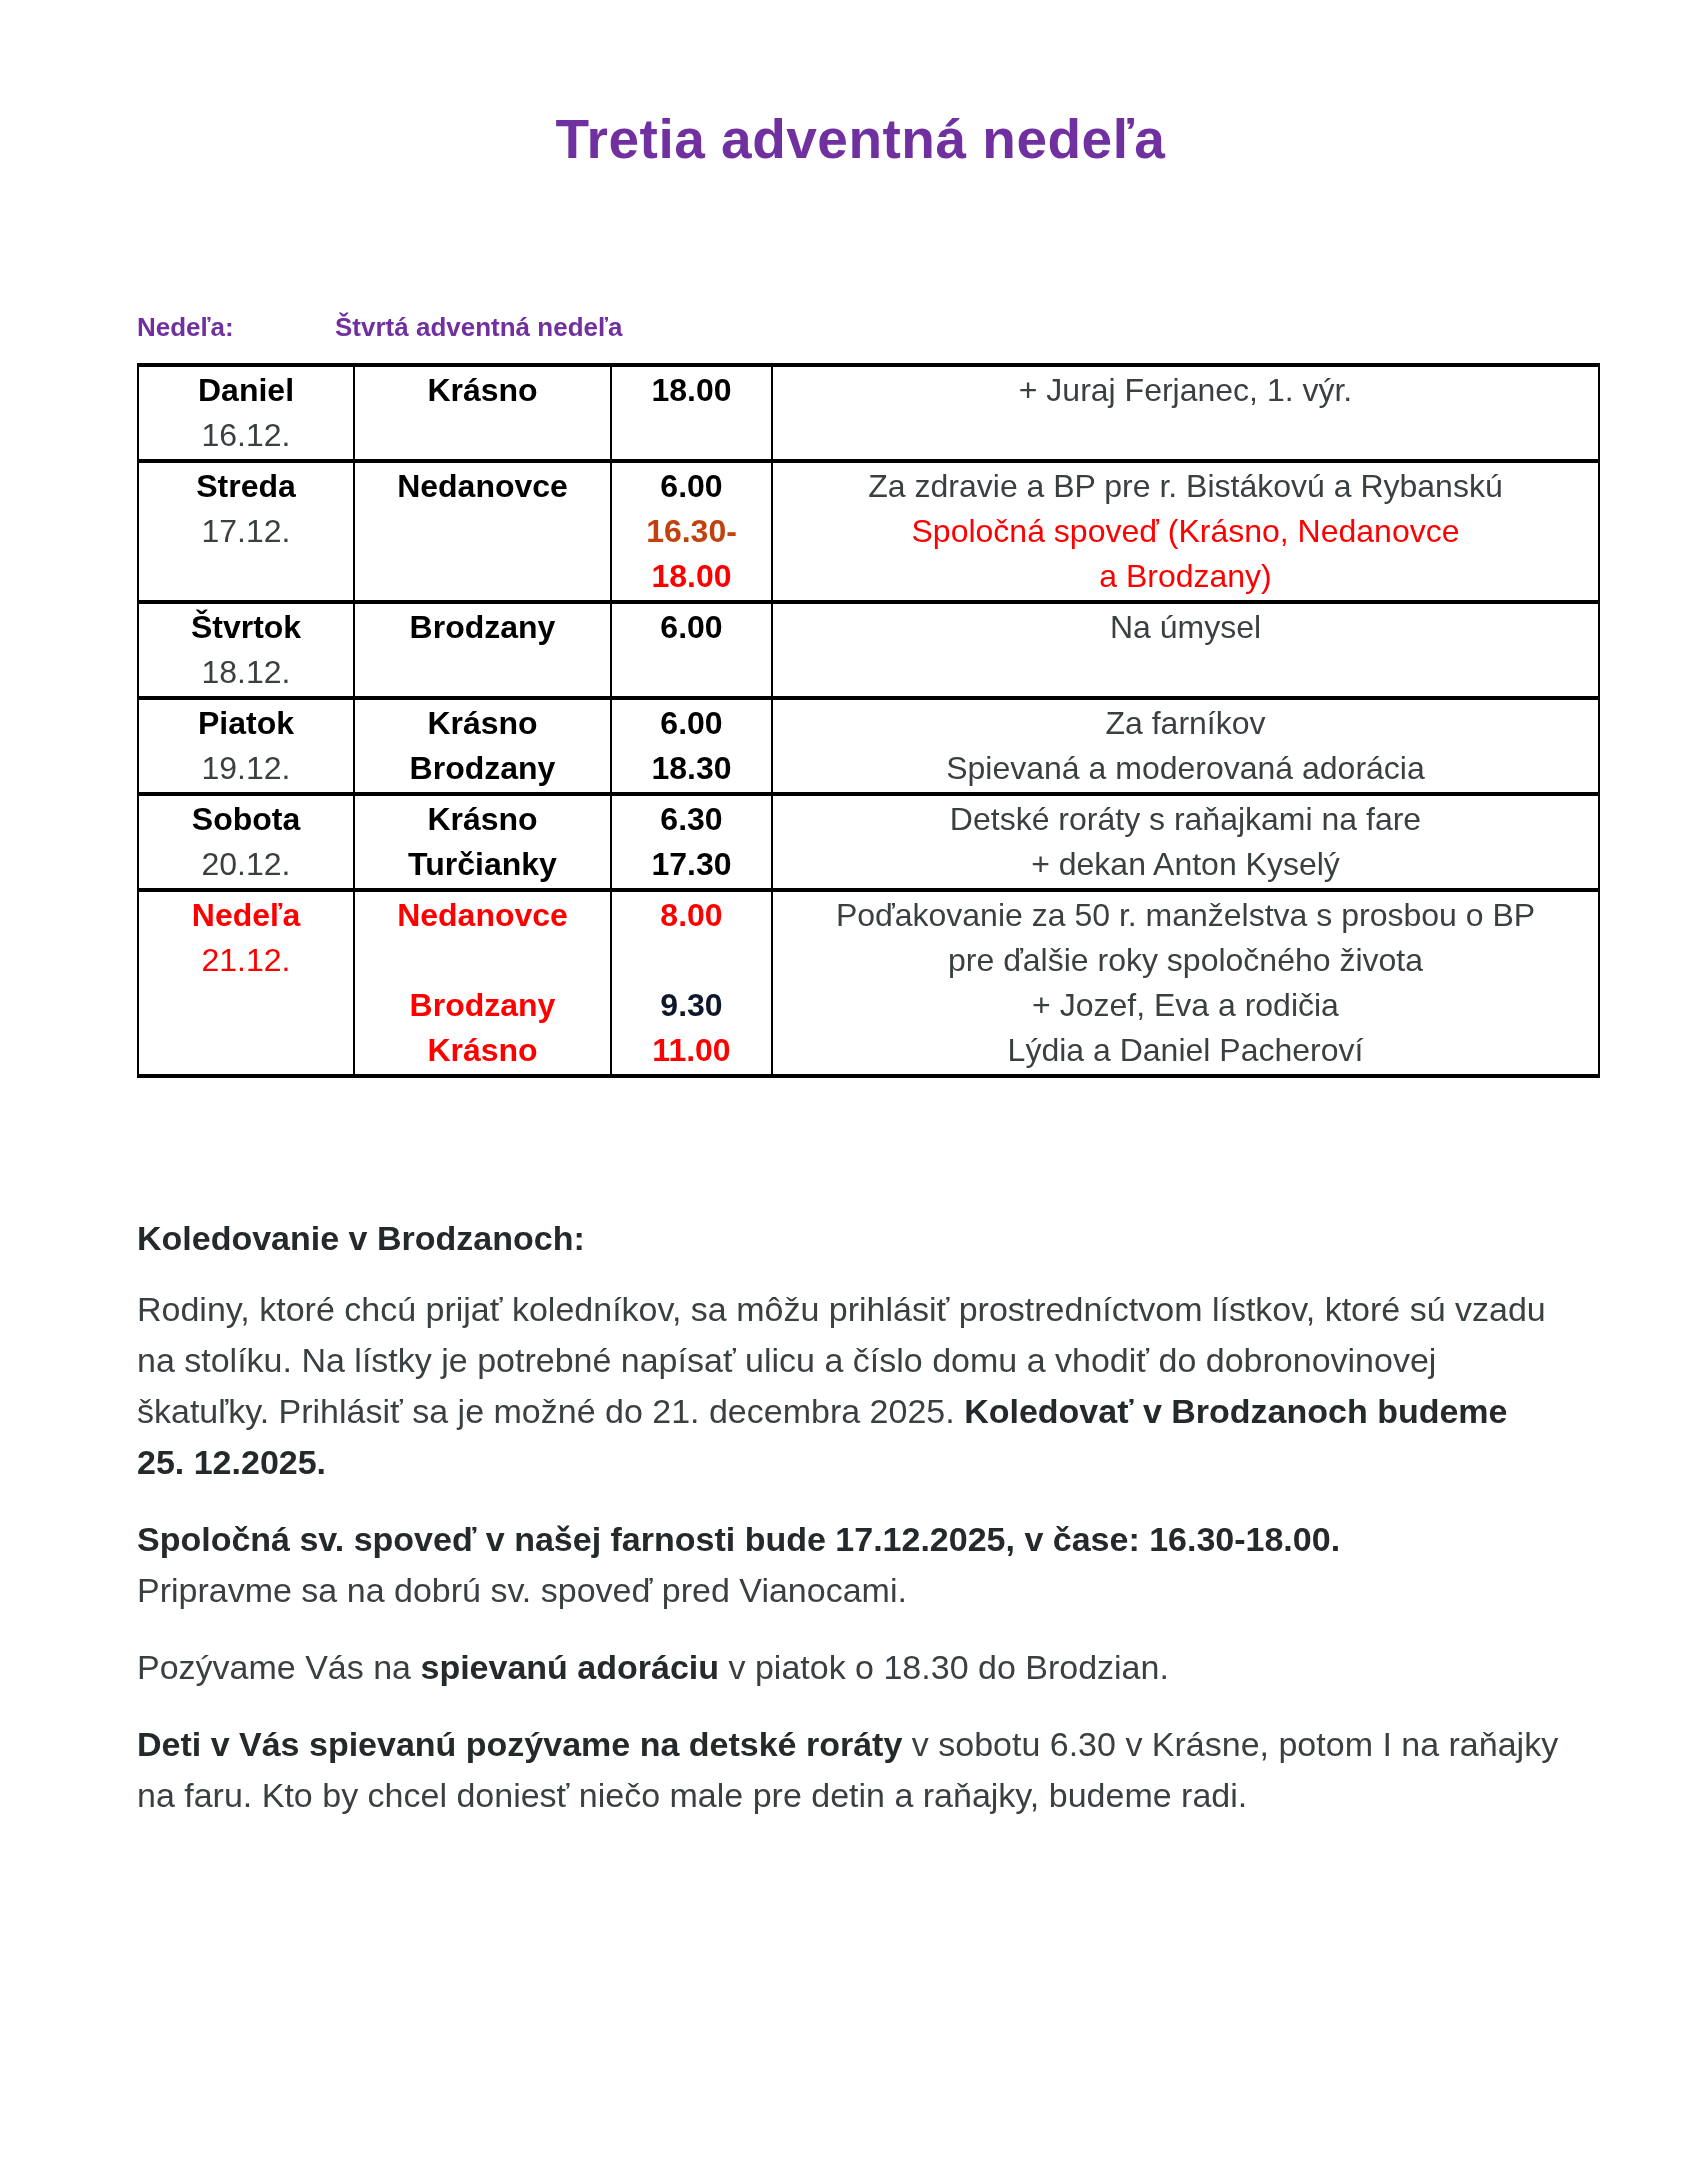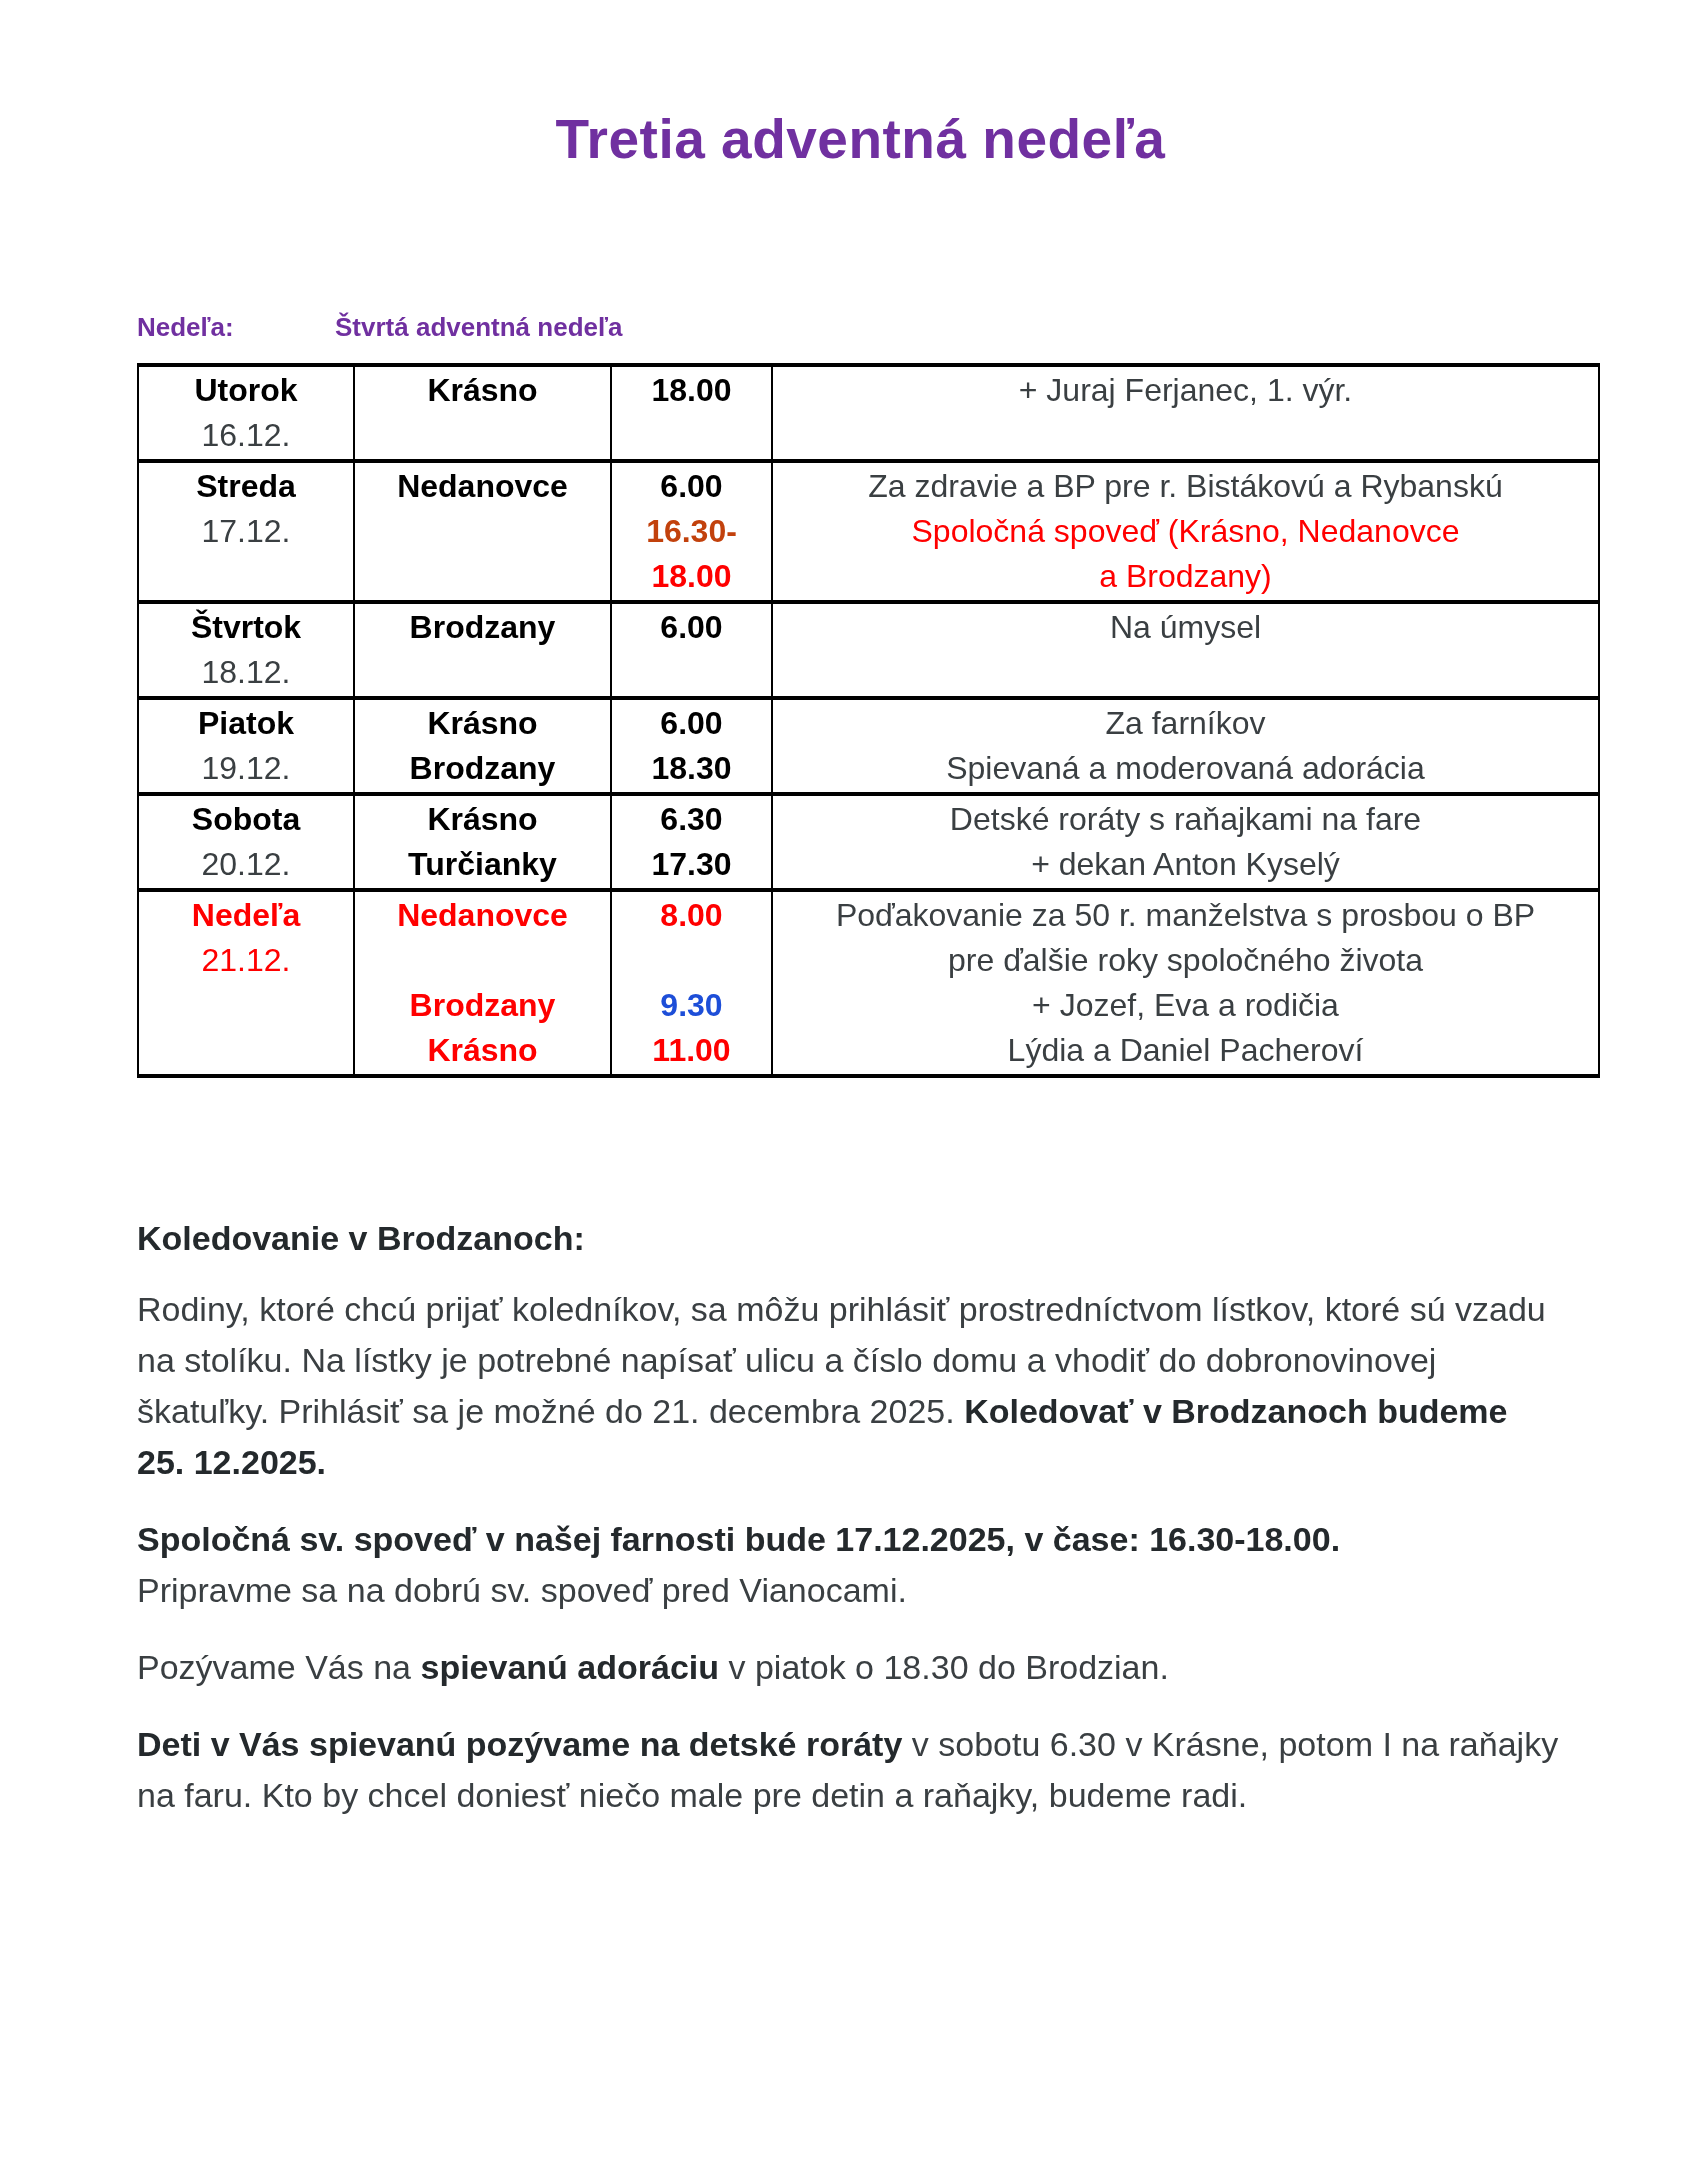--- a/index.html
+++ b/index.html
@@ -82,21 +82,21 @@
   <h1 class="doc-title">Tretia adventná nedeľa</h1>
 
   <div class="subtitle">
     <span class="sub-label">Nedeľa:</span><span>Štvrtá adventná nedeľa</span>
   </div>
 
   <table class="schedule">
     <tbody>
         <tr>
           <td class="col-day">
-            <div class="line bold">Utorok</div>
+            <div class="line bold">Daniel</div>
             <div class="line day-date">16.12.</div>
           </td>
           <td class="col-place">
             <div class="line bold">Krásno</div>
           </td>
           <td class="col-time">
             <div class="line bold">18.00</div>
           </td>
           <td class="col-desc">
             <div class="line">+ Juraj Ferjanec, 1. výr.</div>
@@ -179,21 +179,21 @@
           </td>
           <td class="col-place">
             <div class="line bold" style="color: rgb(255, 0, 0);">Nedanovce</div>
             <div class="line bold">&nbsp;</div>
             <div class="line bold" style="color: rgb(255, 0, 0);">Brodzany</div>
             <div class="line bold" style="color: rgb(255, 0, 0);">Krásno</div>
           </td>
           <td class="col-time">
             <div class="line bold" style="color: rgb(255, 0, 0);">8.00</div>
             <div class="line bold">&nbsp;</div>
-            <div class="line bold" style="color: #1d4ed8;">9.30</div>
+            <div class="line bold" style="color: #0f172a;">9.30</div>
             <div class="line bold" style="color: rgb(255, 0, 0);">11.00</div>
           </td>
           <td class="col-desc">
             <div class="line">Poďakovanie za 50 r. manželstva s prosbou o BP</div>
             <div class="line">pre ďalšie roky spoločného života</div>
             <div class="line">+ Jozef, Eva a rodičia</div>
             <div class="line">Lýdia a Daniel Pacheroví</div>
           </td>
         </tr>
       </tbody>

